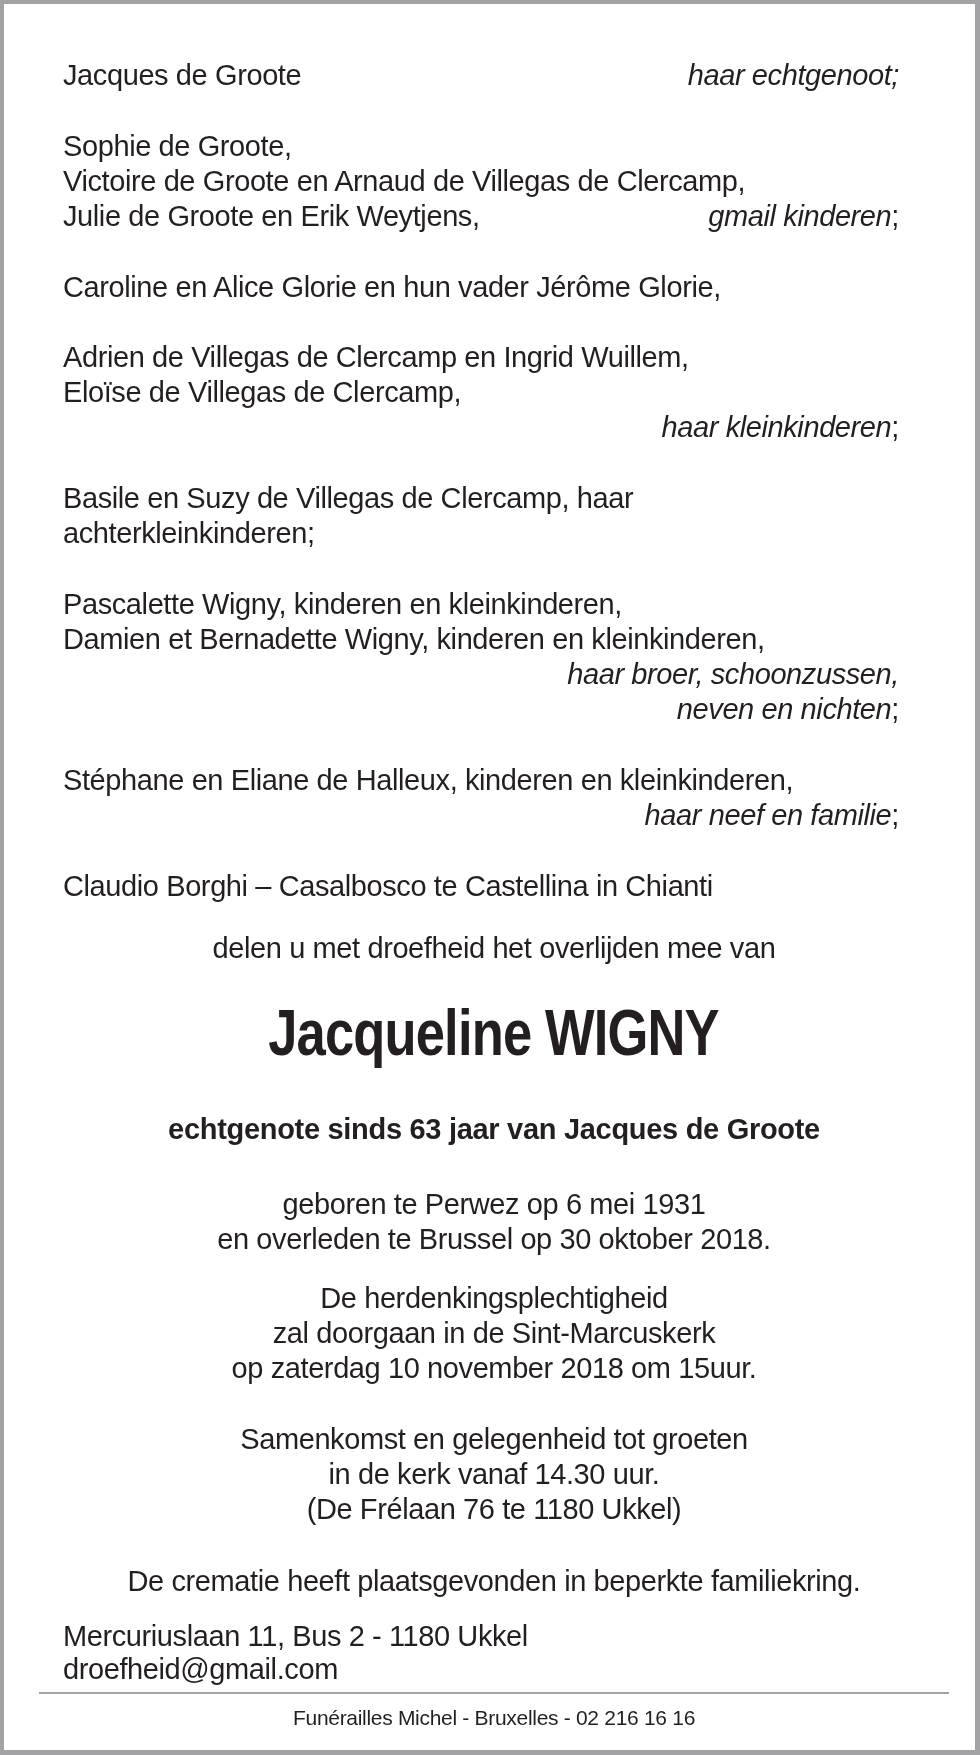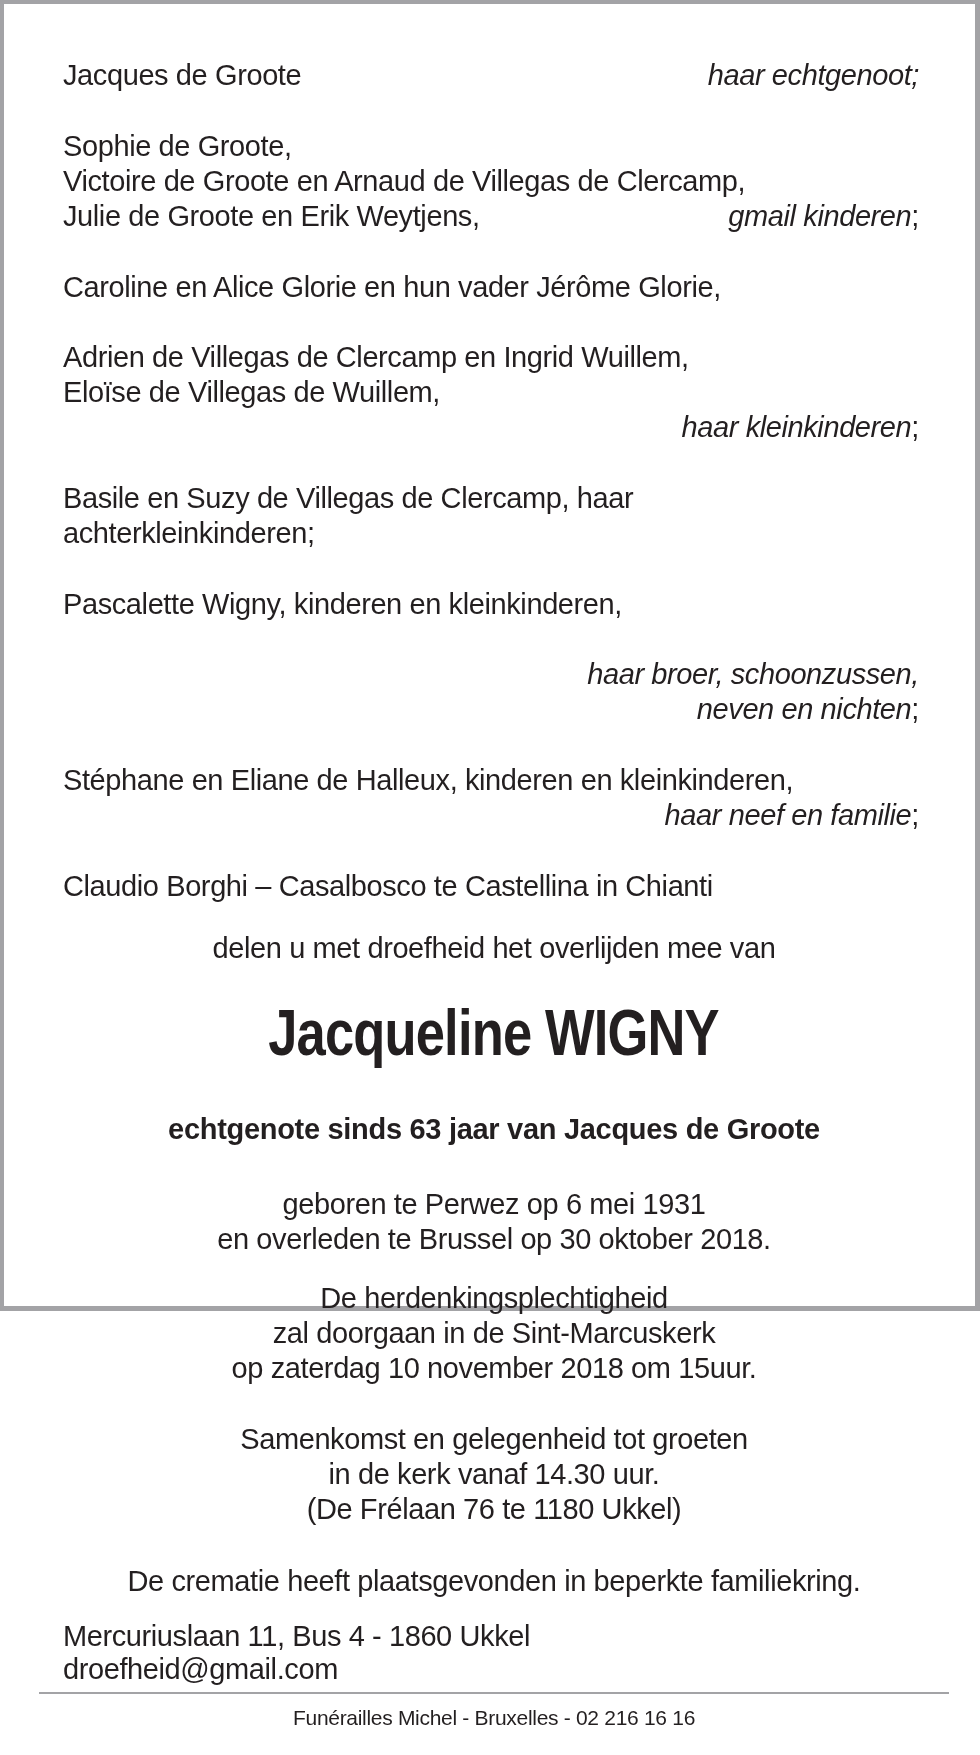--- a/index.html
+++ b/index.html
@@ -1,28 +1,28 @@
 <!DOCTYPE html>
 <html><head>
 <meta charset="utf-8">
 <style>
   html, body { margin: 0; padding: 0; background: #ffffff; }
   body { width: 980px; height: 1755px; position: relative; overflow: hidden; }
   .frame {
-    position: absolute; left: 0; top: 0; width: 980px; height: 1311px;
+    position: absolute; left: 0; top: 0; width: 980px; height: 1755px;
     box-sizing: border-box; border: 4px solid #a3a3a6; border-right-width: 5px; border-bottom-width: 5px;
     background: #ffffff;
   }
   .ln {
     position: absolute; height: 35px; line-height: 35px; white-space: nowrap;
     font-family: "Liberation Sans", sans-serif; font-size: 29px; color: #231f20;
     letter-spacing: -0.4px;
   }
   .left { left: 59px; }
-  .right { right: 56px; text-align: left; }
+  .right { right: 76px; text-align: left; }
   .center { left: 0; width: 980px; text-align: center; }
   .it { font-style: italic; }
   .name {
     position: absolute; left: 0; width: 980px; text-align: center; top: 993px;
     font-family: "Liberation Sans", sans-serif; font-weight: bold; font-size: 64px;
     line-height: 72px; color: #231f20; letter-spacing: -1px;
     transform: scaleX(0.82); transform-origin: 487px 0;
   }
   .sub {
     position: absolute; left: 0; width: 980px; text-align: center;
@@ -46,27 +46,28 @@
   <div class="ln left" style="top:54px">Jacques de Groote</div>
   <div class="ln right it" style="top:54px">haar echtgenoot;</div>
 
   <div class="ln left" style="top:125px">Sophie de Groote,</div>
   <div class="ln left" style="top:160px">Victoire de Groote en Arnaud de Villegas de Clercamp,</div>
   <div class="ln left" style="top:195px">Julie de Groote en Erik Weytjens,</div>
   <div class="ln right" style="top:195px"><span class="it">gmail kinderen</span><span>;</span></div>
 
   <div class="ln left" style="top:266px">Caroline en Alice Glorie en hun vader Jérôme Glorie,</div>
   <div class="ln left" style="top:336px">Adrien de Villegas de Clercamp en Ingrid Wuillem,</div>
-  <div class="ln left" style="top:371px">Eloïse de Villegas de Wuillem,</div>
+  <div class="ln left" style="top:371px">Eloïse de Villegas de Clercamp,</div>
   <div class="ln right" style="top:406px"><span class="it">haar kleinkinderen</span><span>;</span></div>
 
   <div class="ln left" style="top:477px">Basile en Suzy de Villegas de Clercamp, haar</div>
   <div class="ln left" style="top:512px">achterkleinkinderen;</div>
 
   <div class="ln left" style="top:583px">Pascalette Wigny, kinderen en kleinkinderen,</div>
+  <div class="ln left" style="top:618px">Damien et Bernadette Wigny, kinderen en kleinkinderen,</div>
   <div class="ln right it" style="top:653px">haar broer, schoonzussen,</div>
   <div class="ln right" style="top:688px"><span class="it">neven en nichten</span><span>;</span></div>
 
   <div class="ln left" style="top:759px">Stéphane en Eliane de Halleux, kinderen en kleinkinderen,</div>
   <div class="ln right" style="top:794px"><span class="it">haar neef en familie</span><span>;</span></div>
 
   <div class="ln left" style="top:865px">Claudio Borghi – Casalbosco te Castellina in Chianti</div>
 
   <div class="ln center" style="top:927px">delen u met droefheid het overlijden mee van</div>
 
@@ -80,19 +81,19 @@
   <div class="ln center" style="top:1277px">De herdenkingsplechtigheid</div>
   <div class="ln center" style="top:1312px">zal doorgaan in de Sint-Marcuskerk</div>
   <div class="ln center" style="top:1347px">op zaterdag 10 november 2018 om 15uur.</div>
 
   <div class="ln center" style="top:1418px">Samenkomst en gelegenheid tot groeten</div>
   <div class="ln center" style="top:1453px">in de kerk vanaf 14.30 uur.</div>
   <div class="ln center" style="top:1488px">(De Frélaan 76 te 1180 Ukkel)</div>
 
   <div class="ln center" style="top:1560px">De crematie heeft plaatsgevonden in beperkte familiekring.</div>
 
-  <div class="ln left" style="top:1615px">Mercuriuslaan 11, Bus 4 - 1860 Ukkel</div>
+  <div class="ln left" style="top:1615px">Mercuriuslaan 11, Bus 2 - 1180 Ukkel</div>
   <div class="ln left" style="top:1648px">droefheid@gmail.com</div>
 
   <div class="divider"></div>
 
   <div class="footer">Funérailles Michel - Bruxelles - 02 216 16 16</div>
 </div>
 
 </body></html>

